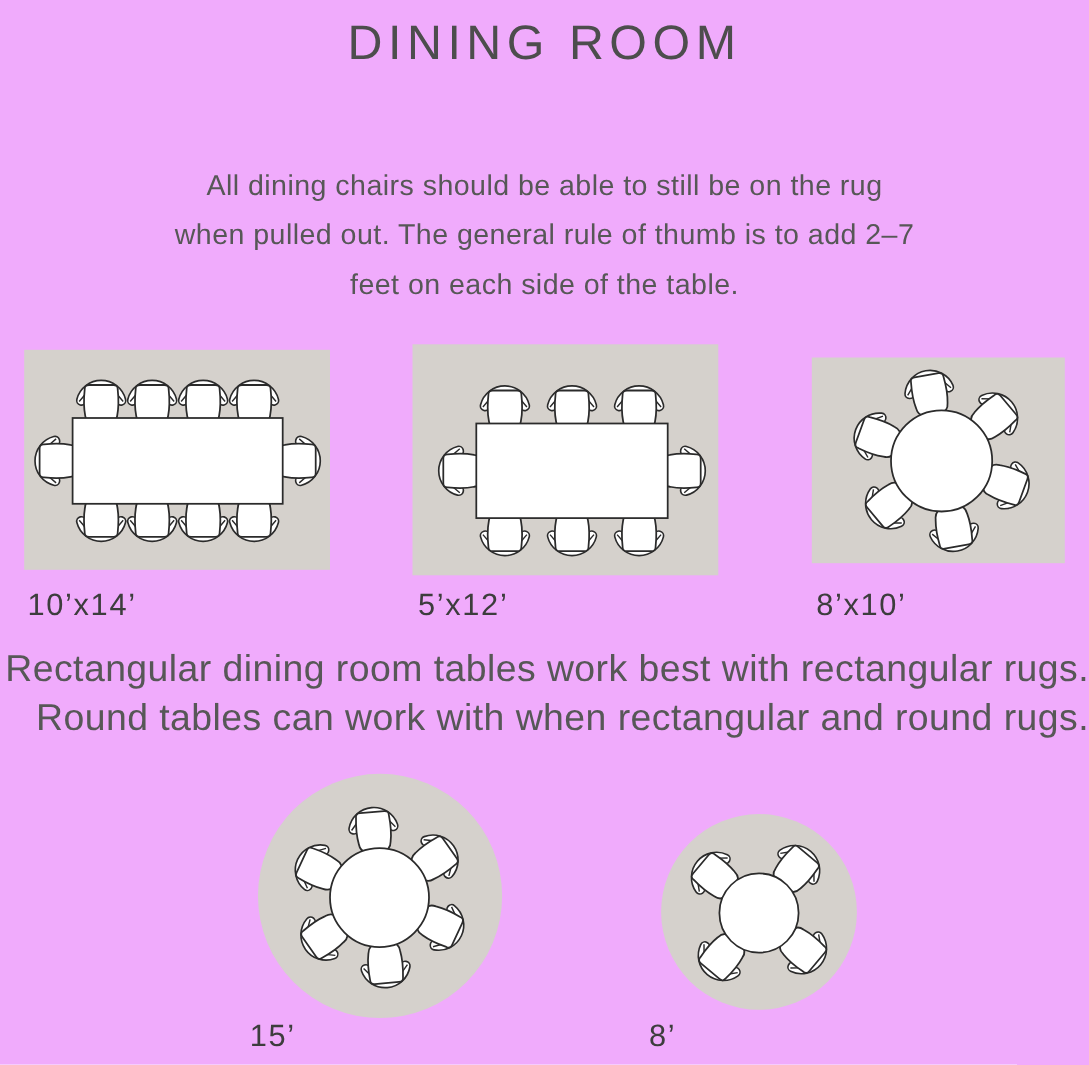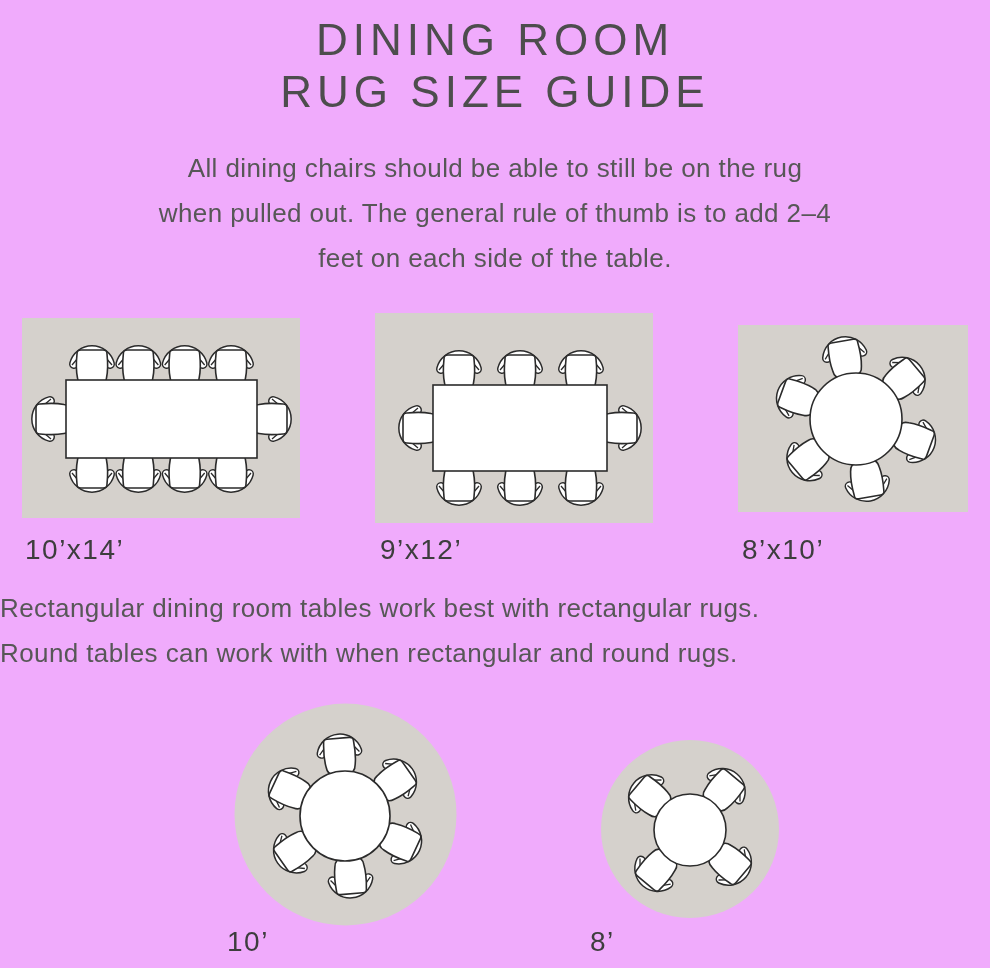--- a/index.html
+++ b/index.html
@@ -33,48 +33,47 @@
     color: var(--body, #575757);
     font-size: 26px;
     line-height: 45px;
     letter-spacing: 0.4px;
   }
   .note {
     position: absolute;
     top: 586px;
     left: 0;
     width: 100%;
-    text-align: left;
+    text-align: right;
     color: var(--body, #575757);
-    font-size: 26px;
+    font-size: 34px;
     line-height: 45px;
     letter-spacing: 0.4px;
   }
   .diagram { position: absolute; }
   .diagram svg { display: block; overflow: visible; }
   .size-label {
     position: absolute;
     color: var(--label, #3d3d3d);
     font-size: 28px;
     letter-spacing: 1.5px;
   }
 </style>
 </head>
 <body>
 
 <main class="page">
 
   <header class="title">
     <div>DINING ROOM</div>
-    <div>RUG SIZE GUIDE</div>
   </header>
 
   <section class="intro">
     <div>All dining chairs should be able to still be on the rug</div>
-    <div>when pulled out. The general rule of thumb is to add 2–4</div>
+    <div>when pulled out. The general rule of thumb is to add 2–7</div>
     <div>feet on each side of the table.</div>
   </section>
 
   <figure class="diagram" style="left:22px; top:318px;">
     <svg viewBox="0 0 278 200" width="278" height="200">
         <rect x="0" y="0" width="278" height="200" fill="#d5d1cc"></rect>
         <g transform="translate(70,42) rotate(0) scale(1)">
           <path d="M-18 4A18.6 18.6 0 0 1 18 4" fill="none" stroke="#2b2b2b" stroke-width="10" stroke-linecap="round"></path>
           <path d="M-18 4A18.6 18.6 0 0 1 18 4" fill="none" stroke="#ffffff" stroke-width="7" stroke-linecap="round"></path>
           <path d="M-14 -2L-20 5M14 -2L20 5" stroke="#2b2b2b" stroke-width="1.3" fill="none"></path>
@@ -228,21 +227,21 @@
           <path d="M-18 4A18.6 18.6 0 0 1 18 4" fill="none" stroke="#2b2b2b" stroke-width="10" stroke-linecap="round"></path>
           <path d="M-18 4A18.6 18.6 0 0 1 18 4" fill="none" stroke="#ffffff" stroke-width="7" stroke-linecap="round"></path>
           <path d="M-14 -2L-20 5M14 -2L20 5" stroke="#2b2b2b" stroke-width="1.3" fill="none"></path>
           <path d="M-15 -6 Q-16.5 8 -14.5 18 Q-13.8 26 -6 26 L6 26 Q13.8 26 14.5 18 Q16.5 8 15 -6 Q15.2 -10 11 -10 L-11 -10 Q-15.2 -10 -15 -6 Z" fill="#ffffff" stroke="#2b2b2b" stroke-width="1.6"></path>
         </g>
         <circle cx="118" cy="94" r="46" fill="#ffffff" stroke="#2b2b2b" stroke-width="1.6"></circle>
       </svg>
   </figure>
 
   <div class="size-label" style="left:25px; top:534px;">10’x14’</div>
-  <div class="size-label" style="left:380px; top:534px;">9’x12’</div>
+  <div class="size-label" style="left:380px; top:534px;">5’x12’</div>
   <div class="size-label" style="left:742px; top:534px;">8’x10’</div>
 
   <section class="note">
     <div>Rectangular dining room tables work best with rectangular rugs.</div>
     <div>Round tables can work with when rectangular and round rugs.</div>
   </section>
 
   <figure class="diagram" style="left:234px; top:703px;">
     <svg viewBox="0 0 223 223" width="223" height="223">
         <circle cx="111.5" cy="111.5" r="111" fill="#d5d1cc"></circle>
@@ -309,16 +308,16 @@
         <g transform="translate(43.8,52.1) rotate(310) scale(1)">
           <path d="M-18 4A18.6 18.6 0 0 1 18 4" fill="none" stroke="#2b2b2b" stroke-width="10" stroke-linecap="round"></path>
           <path d="M-18 4A18.6 18.6 0 0 1 18 4" fill="none" stroke="#ffffff" stroke-width="7" stroke-linecap="round"></path>
           <path d="M-14 -2L-20 5M14 -2L20 5" stroke="#2b2b2b" stroke-width="1.3" fill="none"></path>
           <path d="M-15 -6 Q-16.5 8 -14.5 18 Q-13.8 26 -6 26 L6 26 Q13.8 26 14.5 18 Q16.5 8 15 -6 Q15.2 -10 11 -10 L-11 -10 Q-15.2 -10 -15 -6 Z" fill="#ffffff" stroke="#2b2b2b" stroke-width="1.6"></path>
         </g>
         <circle cx="89" cy="90" r="36" fill="#ffffff" stroke="#2b2b2b" stroke-width="1.6"></circle>
       </svg>
   </figure>
 
-  <div class="size-label" style="left:227px; top:926px;">10’</div>
+  <div class="size-label" style="left:227px; top:926px;">15’</div>
   <div class="size-label" style="left:590px; top:926px;">8’</div>
 
 </main>
 
 </body></html>

